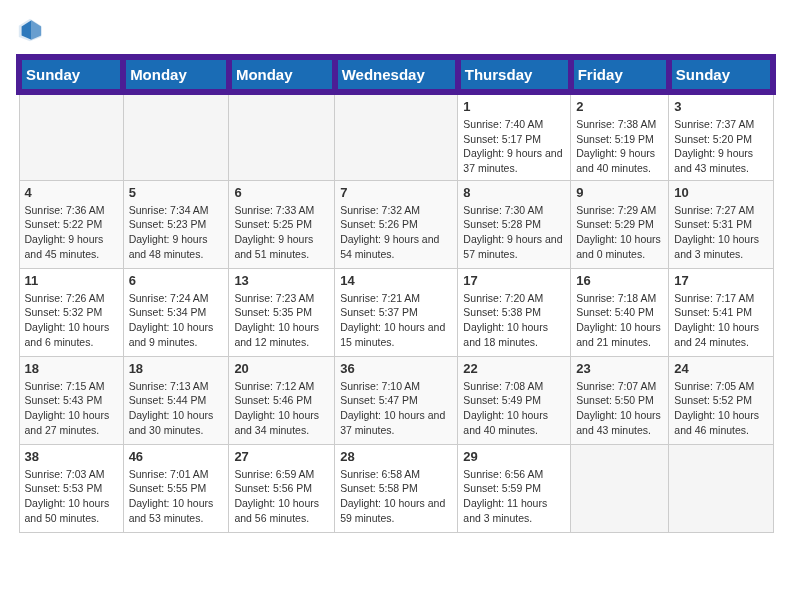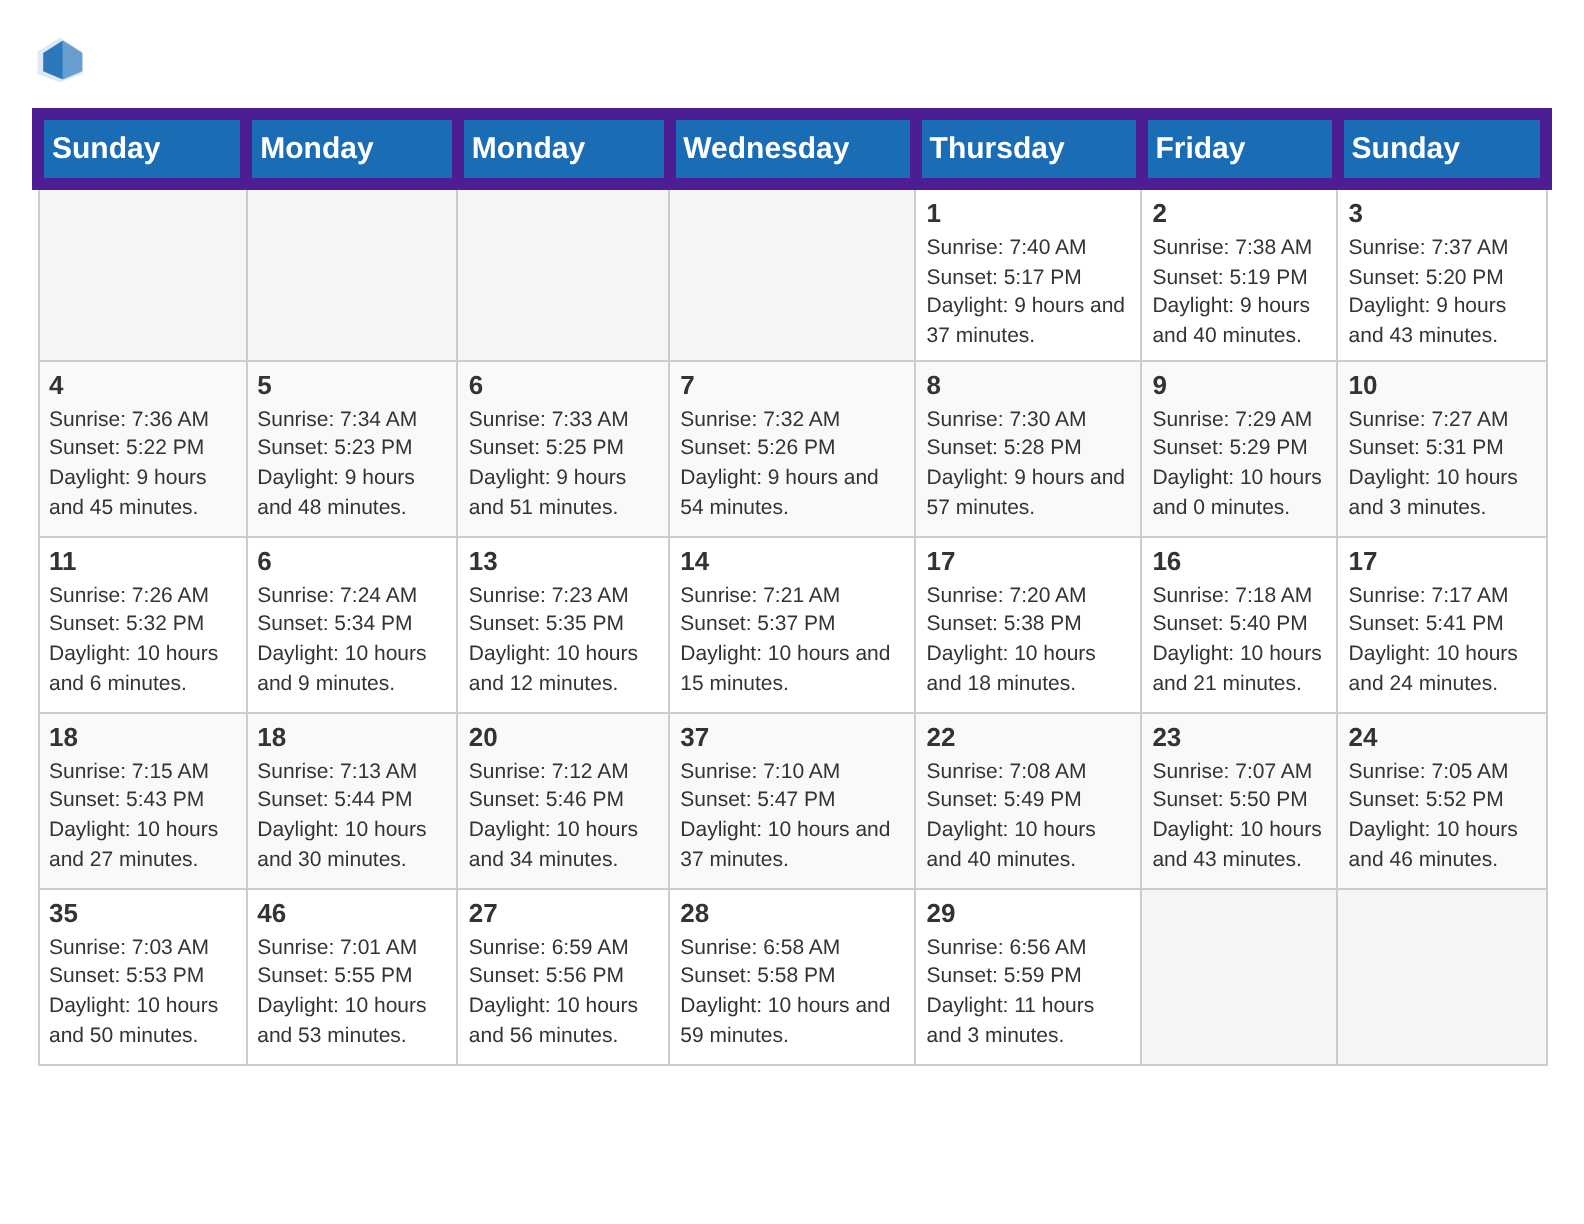--- a/index.html
+++ b/index.html
@@ -207,39 +207,39 @@
         </td>
         <td>
           <div class="day-number">18</div>
           <div class="day-info">Sunrise: 7:13 AM<br>Sunset: 5:44 PM<br>Daylight: 10 hours and 30 minutes.</div>
         </td>
         <td>
           <div class="day-number">20</div>
           <div class="day-info">Sunrise: 7:12 AM<br>Sunset: 5:46 PM<br>Daylight: 10 hours and 34 minutes.</div>
         </td>
         <td>
-          <div class="day-number">37</div>
+          <div class="day-number">36</div>
           <div class="day-info">Sunrise: 7:10 AM<br>Sunset: 5:47 PM<br>Daylight: 10 hours and 37 minutes.</div>
         </td>
         <td>
           <div class="day-number">22</div>
           <div class="day-info">Sunrise: 7:08 AM<br>Sunset: 5:49 PM<br>Daylight: 10 hours and 40 minutes.</div>
         </td>
         <td>
           <div class="day-number">23</div>
           <div class="day-info">Sunrise: 7:07 AM<br>Sunset: 5:50 PM<br>Daylight: 10 hours and 43 minutes.</div>
         </td>
         <td>
           <div class="day-number">24</div>
           <div class="day-info">Sunrise: 7:05 AM<br>Sunset: 5:52 PM<br>Daylight: 10 hours and 46 minutes.</div>
         </td>
       </tr>
       <tr>
         <td>
-          <div class="day-number">35</div>
+          <div class="day-number">38</div>
           <div class="day-info">Sunrise: 7:03 AM<br>Sunset: 5:53 PM<br>Daylight: 10 hours and 50 minutes.</div>
         </td>
         <td>
           <div class="day-number">46</div>
           <div class="day-info">Sunrise: 7:01 AM<br>Sunset: 5:55 PM<br>Daylight: 10 hours and 53 minutes.</div>
         </td>
         <td>
           <div class="day-number">27</div>
           <div class="day-info">Sunrise: 6:59 AM<br>Sunset: 5:56 PM<br>Daylight: 10 hours and 56 minutes.</div>
         </td>

